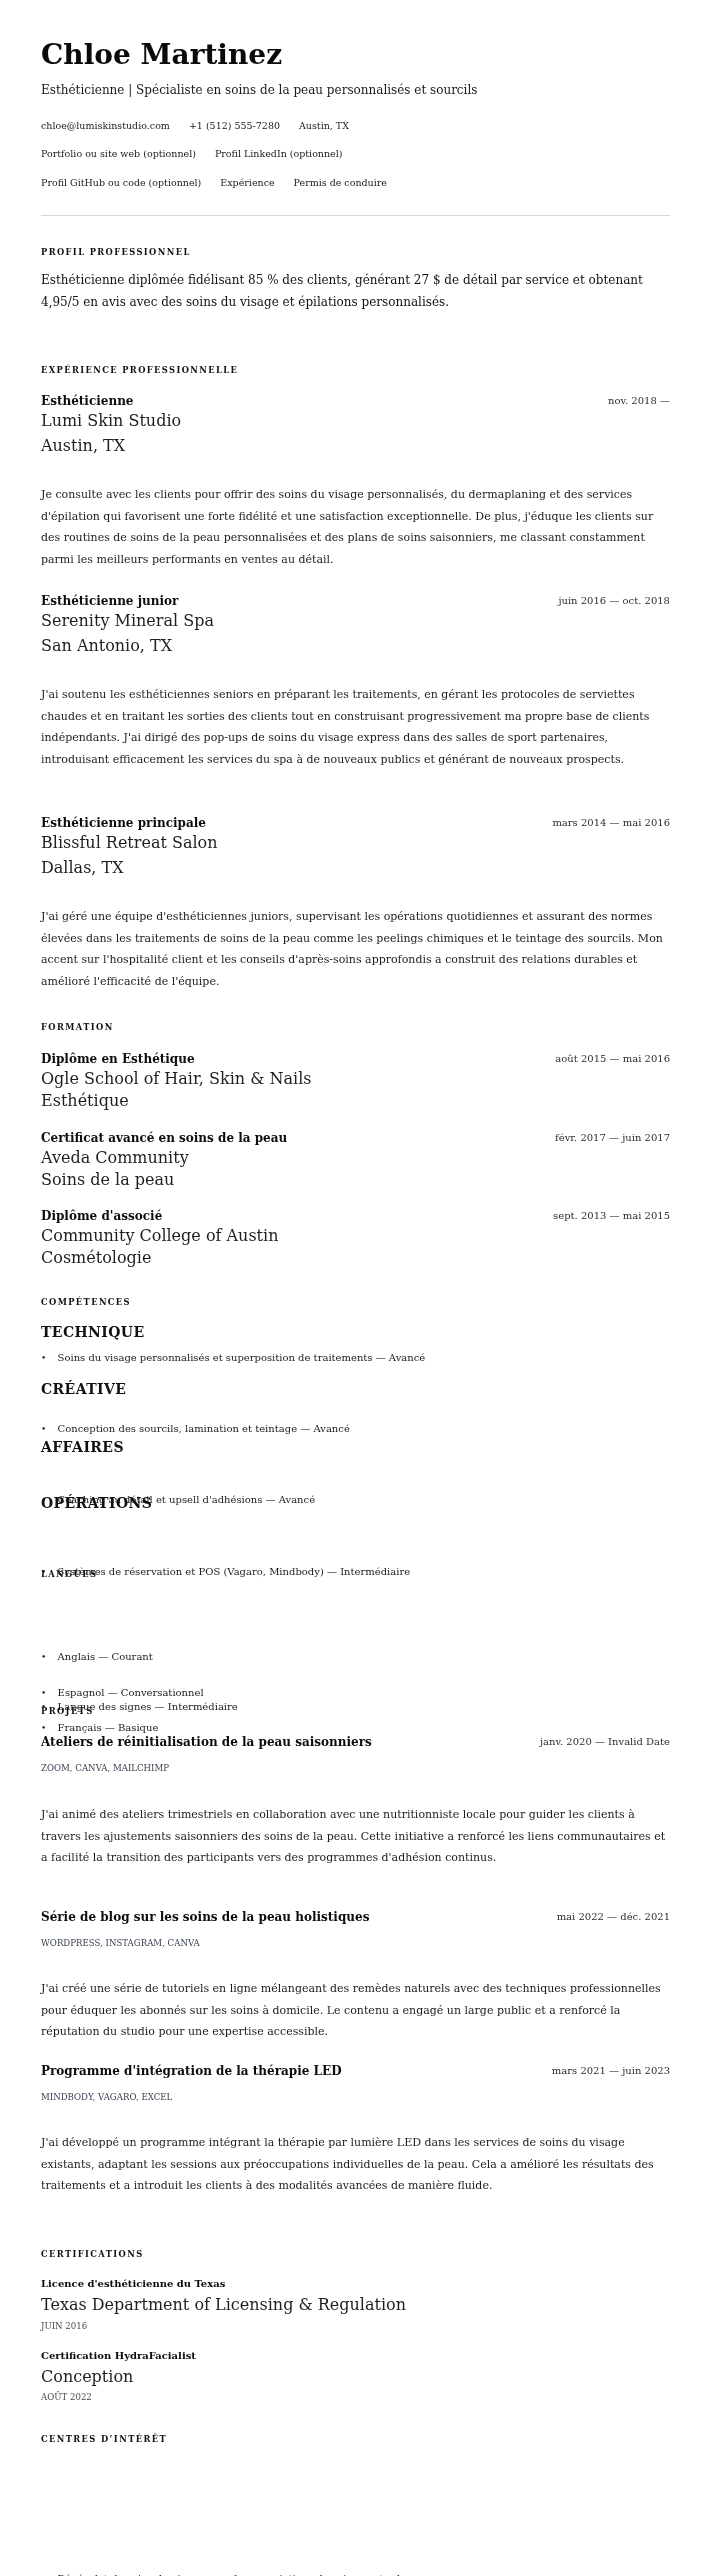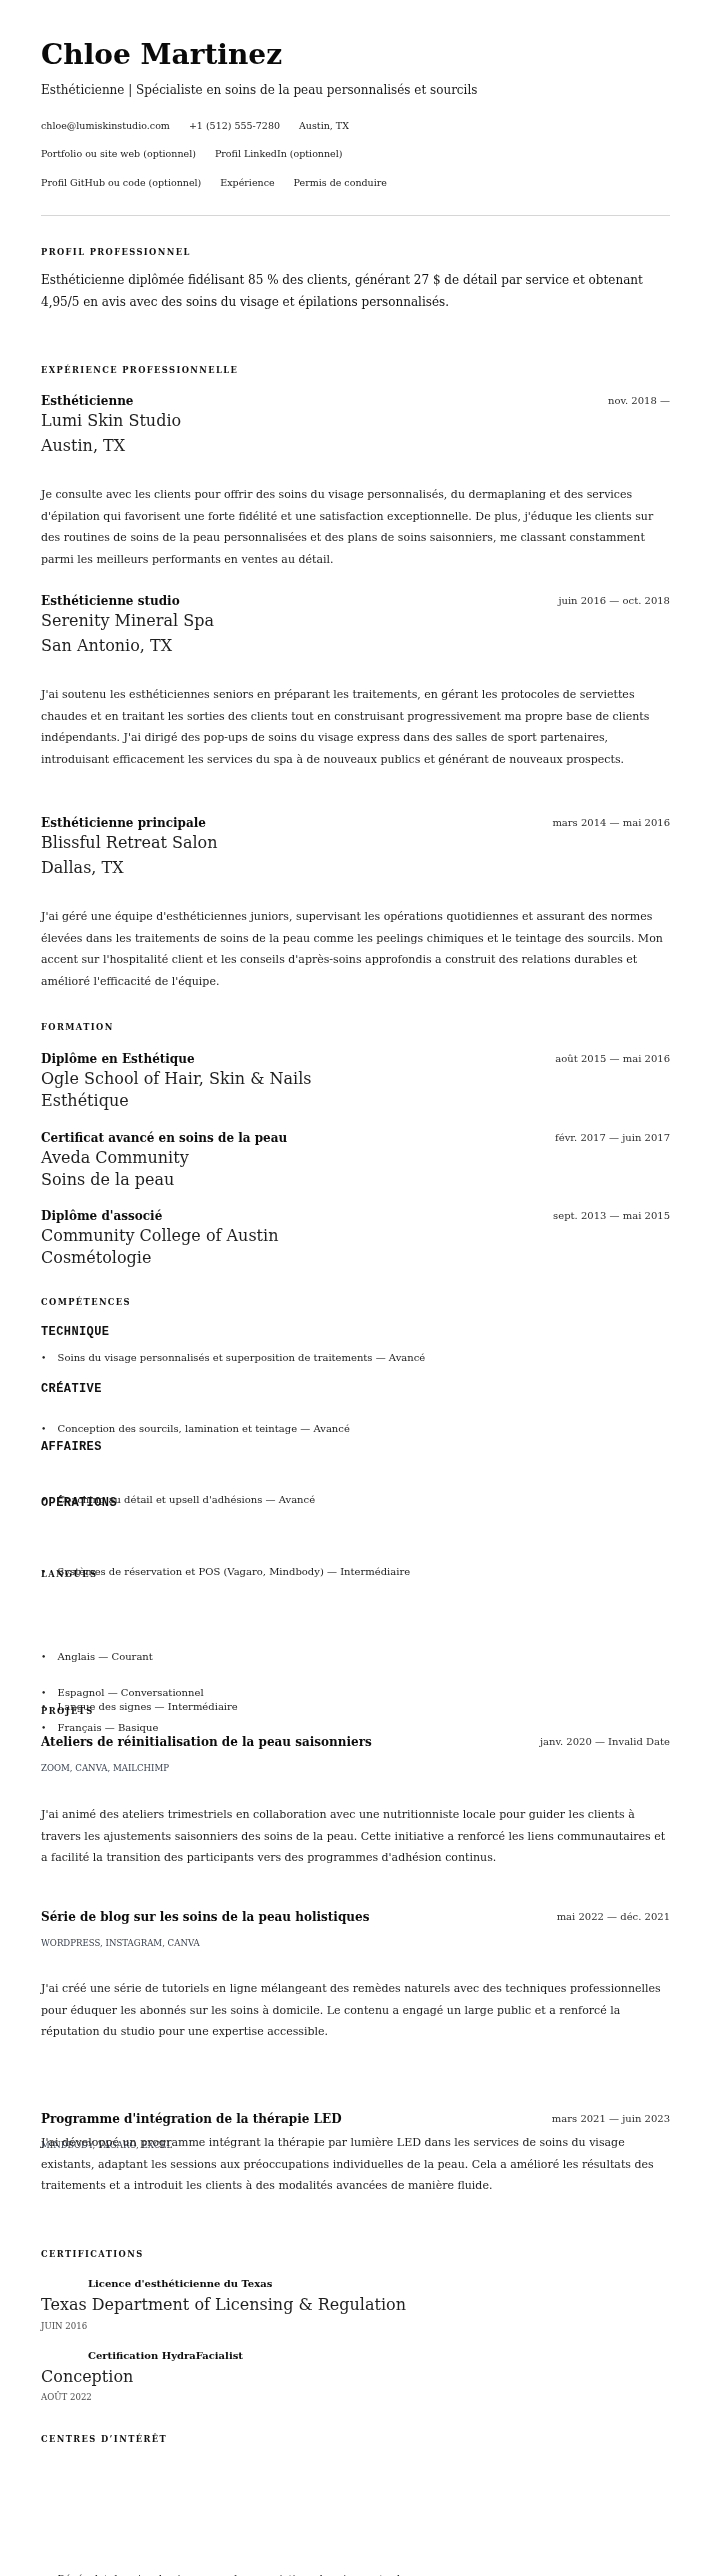--- a/index.html
+++ b/index.html
@@ -22,24 +22,24 @@
 
   .abs { position: absolute; left: 0; }
   .section-title { font-size: 8.3px; font-weight: bold; letter-spacing: 1.4px; text-transform: uppercase; line-height: 10.6px; color: #111; white-space: nowrap; }
   .para { width: 629px; font-size: 11px; line-height: 21.5px; color: #1c1c1c; }
   .summary { font-size: 12px; line-height: 21.6px; width: 629px; color: #111; }
 
   .entry-title { font-size: 12px; font-weight: bold; line-height: 15.4px; color: #0d0d0d; white-space: nowrap; }
   .entry-date { position: absolute; right: 0; font-size: 10px; line-height: 14px; color: #2d2d2d; white-space: nowrap; text-align: right; }
   .sub { font-size: 16px; line-height: 14px; color: #1f1f1f; white-space: nowrap; }
   .tags { font-size: 8.6px; line-height: 12px; color: #374151; text-transform: uppercase; white-space: nowrap; }
-  .cat-title { font-size: 12px; font-weight: bold; line-height: 13px; letter-spacing: 0.4px; color: #111; text-transform: uppercase; white-space: nowrap; font-family: Liberation Mono, monospace; }
+  .cat-title { font-size: 14px; font-weight: bold; line-height: 13px; letter-spacing: 0.4px; color: #111; text-transform: uppercase; white-space: nowrap; }
   .bullet { font-size: 10px; line-height: 14px; color: #1c1c1c; white-space: nowrap; padding-left: 16.6px; position: relative; }
   .bullet::before { content: "•"; position: absolute; left: 0; top: 0; font-size: 9px; color: #222; }
-  .cert-title { font-size: 10px; font-weight: bold; line-height: 13px; color: #0d0d0d; white-space: nowrap; margin-left: 47px; }
+  .cert-title { font-size: 10px; font-weight: bold; line-height: 13px; color: #0d0d0d; white-space: nowrap; }
   .cert-date { font-size: 8.6px; line-height: 12px; color: #4a4a4a; text-transform: uppercase; white-space: nowrap; }
 </style>
 </head>
 <body>
 
 <div class="page">
 
   <h1 class="name">Chloe Martinez</h1>
   <div class="subtitle">Esthéticienne | Spécialiste en soins de la peau personnalisés et sourcils</div>
 
@@ -62,21 +62,21 @@
 
   <div class="abs" style="top:394px; width:629px;">
     <div class="entry-title">Esthéticienne</div>
     <div class="entry-date" style="top:0">nov. 2018 —</div>
     <div class="sub" style="margin-top:4.7px">Lumi Skin Studio</div>
     <div class="sub" style="margin-top:10.6px">Austin, TX</div>
   </div>
   <p class="abs para" style="top:484px">Je consulte avec les clients pour offrir des soins du visage personnalisés, du dermaplaning et des services d'épilation qui favorisent une forte fidélité et une satisfaction exceptionnelle. De plus, j'éduque les clients sur des routines de soins de la peau personnalisées et des plans de soins saisonniers, me classant constamment parmi les meilleurs performants en ventes au détail.</p>
 
   <div class="abs" style="top:594px; width:629px;">
-    <div class="entry-title">Esthéticienne studio</div>
+    <div class="entry-title">Esthéticienne junior</div>
     <div class="entry-date" style="top:0">juin 2016 — oct. 2018</div>
     <div class="sub" style="margin-top:4.7px">Serenity Mineral Spa</div>
     <div class="sub" style="margin-top:10.6px">San Antonio, TX</div>
   </div>
   <p class="abs para" style="top:684px">J'ai soutenu les esthéticiennes seniors en préparant les traitements, en gérant les protocoles de serviettes chaudes et en traitant les sorties des clients tout en construisant progressivement ma propre base de clients indépendants. J'ai dirigé des pop-ups de soins du visage express dans des salles de sport partenaires, introduisant efficacement les services du spa à de nouveaux publics et générant de nouveaux prospects.</p>
 
   <div class="abs" style="top:816px; width:629px;">
     <div class="entry-title">Esthéticienne principale</div>
     <div class="entry-date" style="top:0">mars 2014 — mai 2016</div>
     <div class="sub" style="margin-top:4.7px">Blissful Retreat Salon</div>
@@ -136,21 +136,21 @@
   </div>
   <p class="abs para" style="top:1804px">J'ai animé des ateliers trimestriels en collaboration avec une nutritionniste locale pour guider les clients à travers les ajustements saisonniers des soins de la peau. Cette initiative a renforcé les liens communautaires et a facilité la transition des participants vers des programmes d'adhésion continus.</p>
 
   <div class="abs" style="top:1910px; width:629px;">
     <div class="entry-title">Série de blog sur les soins de la peau holistiques</div>
     <div class="entry-date" style="top:0">mai 2022 — déc. 2021</div>
     <div class="tags" style="margin-top:12px">WordPress, Instagram, Canva</div>
   </div>
   <p class="abs para" style="top:1978px">J'ai créé une série de tutoriels en ligne mélangeant des remèdes naturels avec des techniques professionnelles pour éduquer les abonnés sur les soins à domicile. Le contenu a engagé un large public et a renforcé la réputation du studio pour une expertise accessible.</p>
 
-  <div class="abs" style="top:2064px; width:629px;margin-top:48px;">
+  <div class="abs" style="top:2064px; width:629px;">
     <div class="entry-title">Programme d'intégration de la thérapie LED</div>
     <div class="entry-date" style="top:0">mars 2021 — juin 2023</div>
     <div class="tags" style="margin-top:12px">Mindbody, Vagaro, Excel</div>
   </div>
   <p class="abs para" style="top:2132px">J'ai développé un programme intégrant la thérapie par lumière LED dans les services de soins du visage existants, adaptant les sessions aux préoccupations individuelles de la peau. Cela a amélioré les résultats des traitements et a introduit les clients à des modalités avancées de manière fluide.</p>
 
   <h2 class="abs section-title" style="top:2249px">Certifications</h2>
 
   <div class="abs cert-title" style="top:2277px">Licence d'esthéticienne du Texas</div>
   <div class="abs sub" style="top:2298px">Texas Department of Licensing &amp; Regulation</div>

